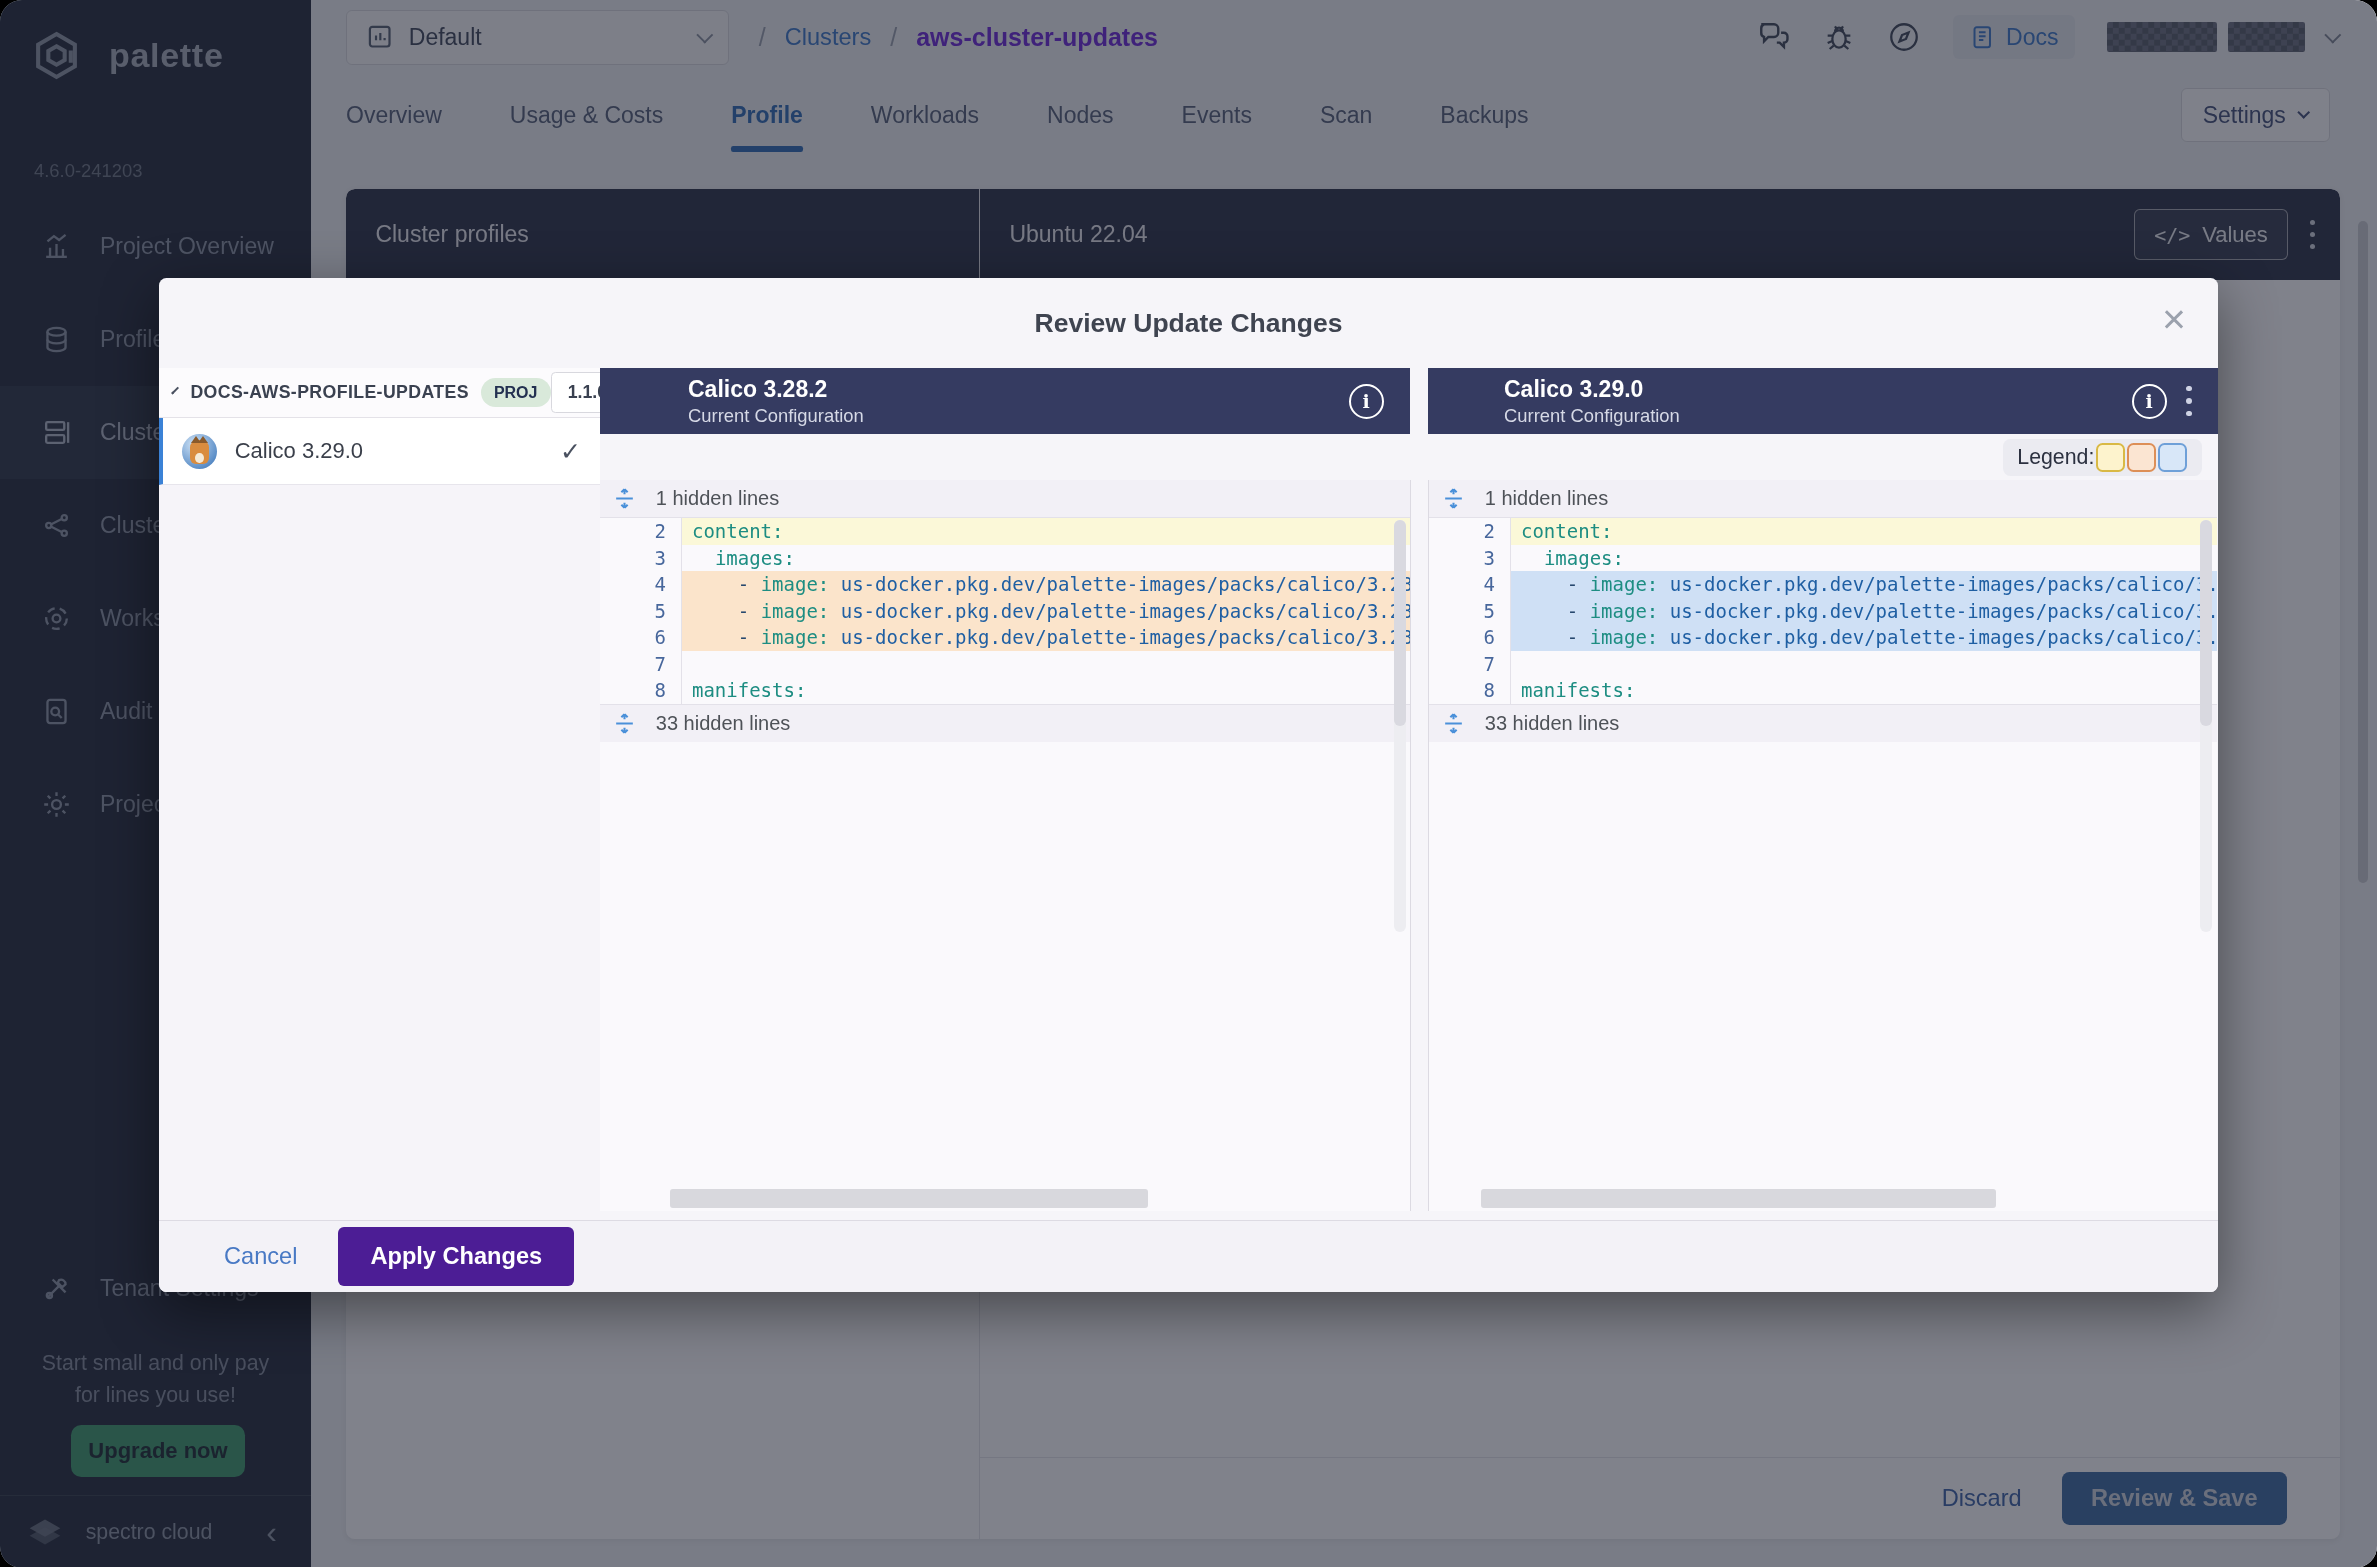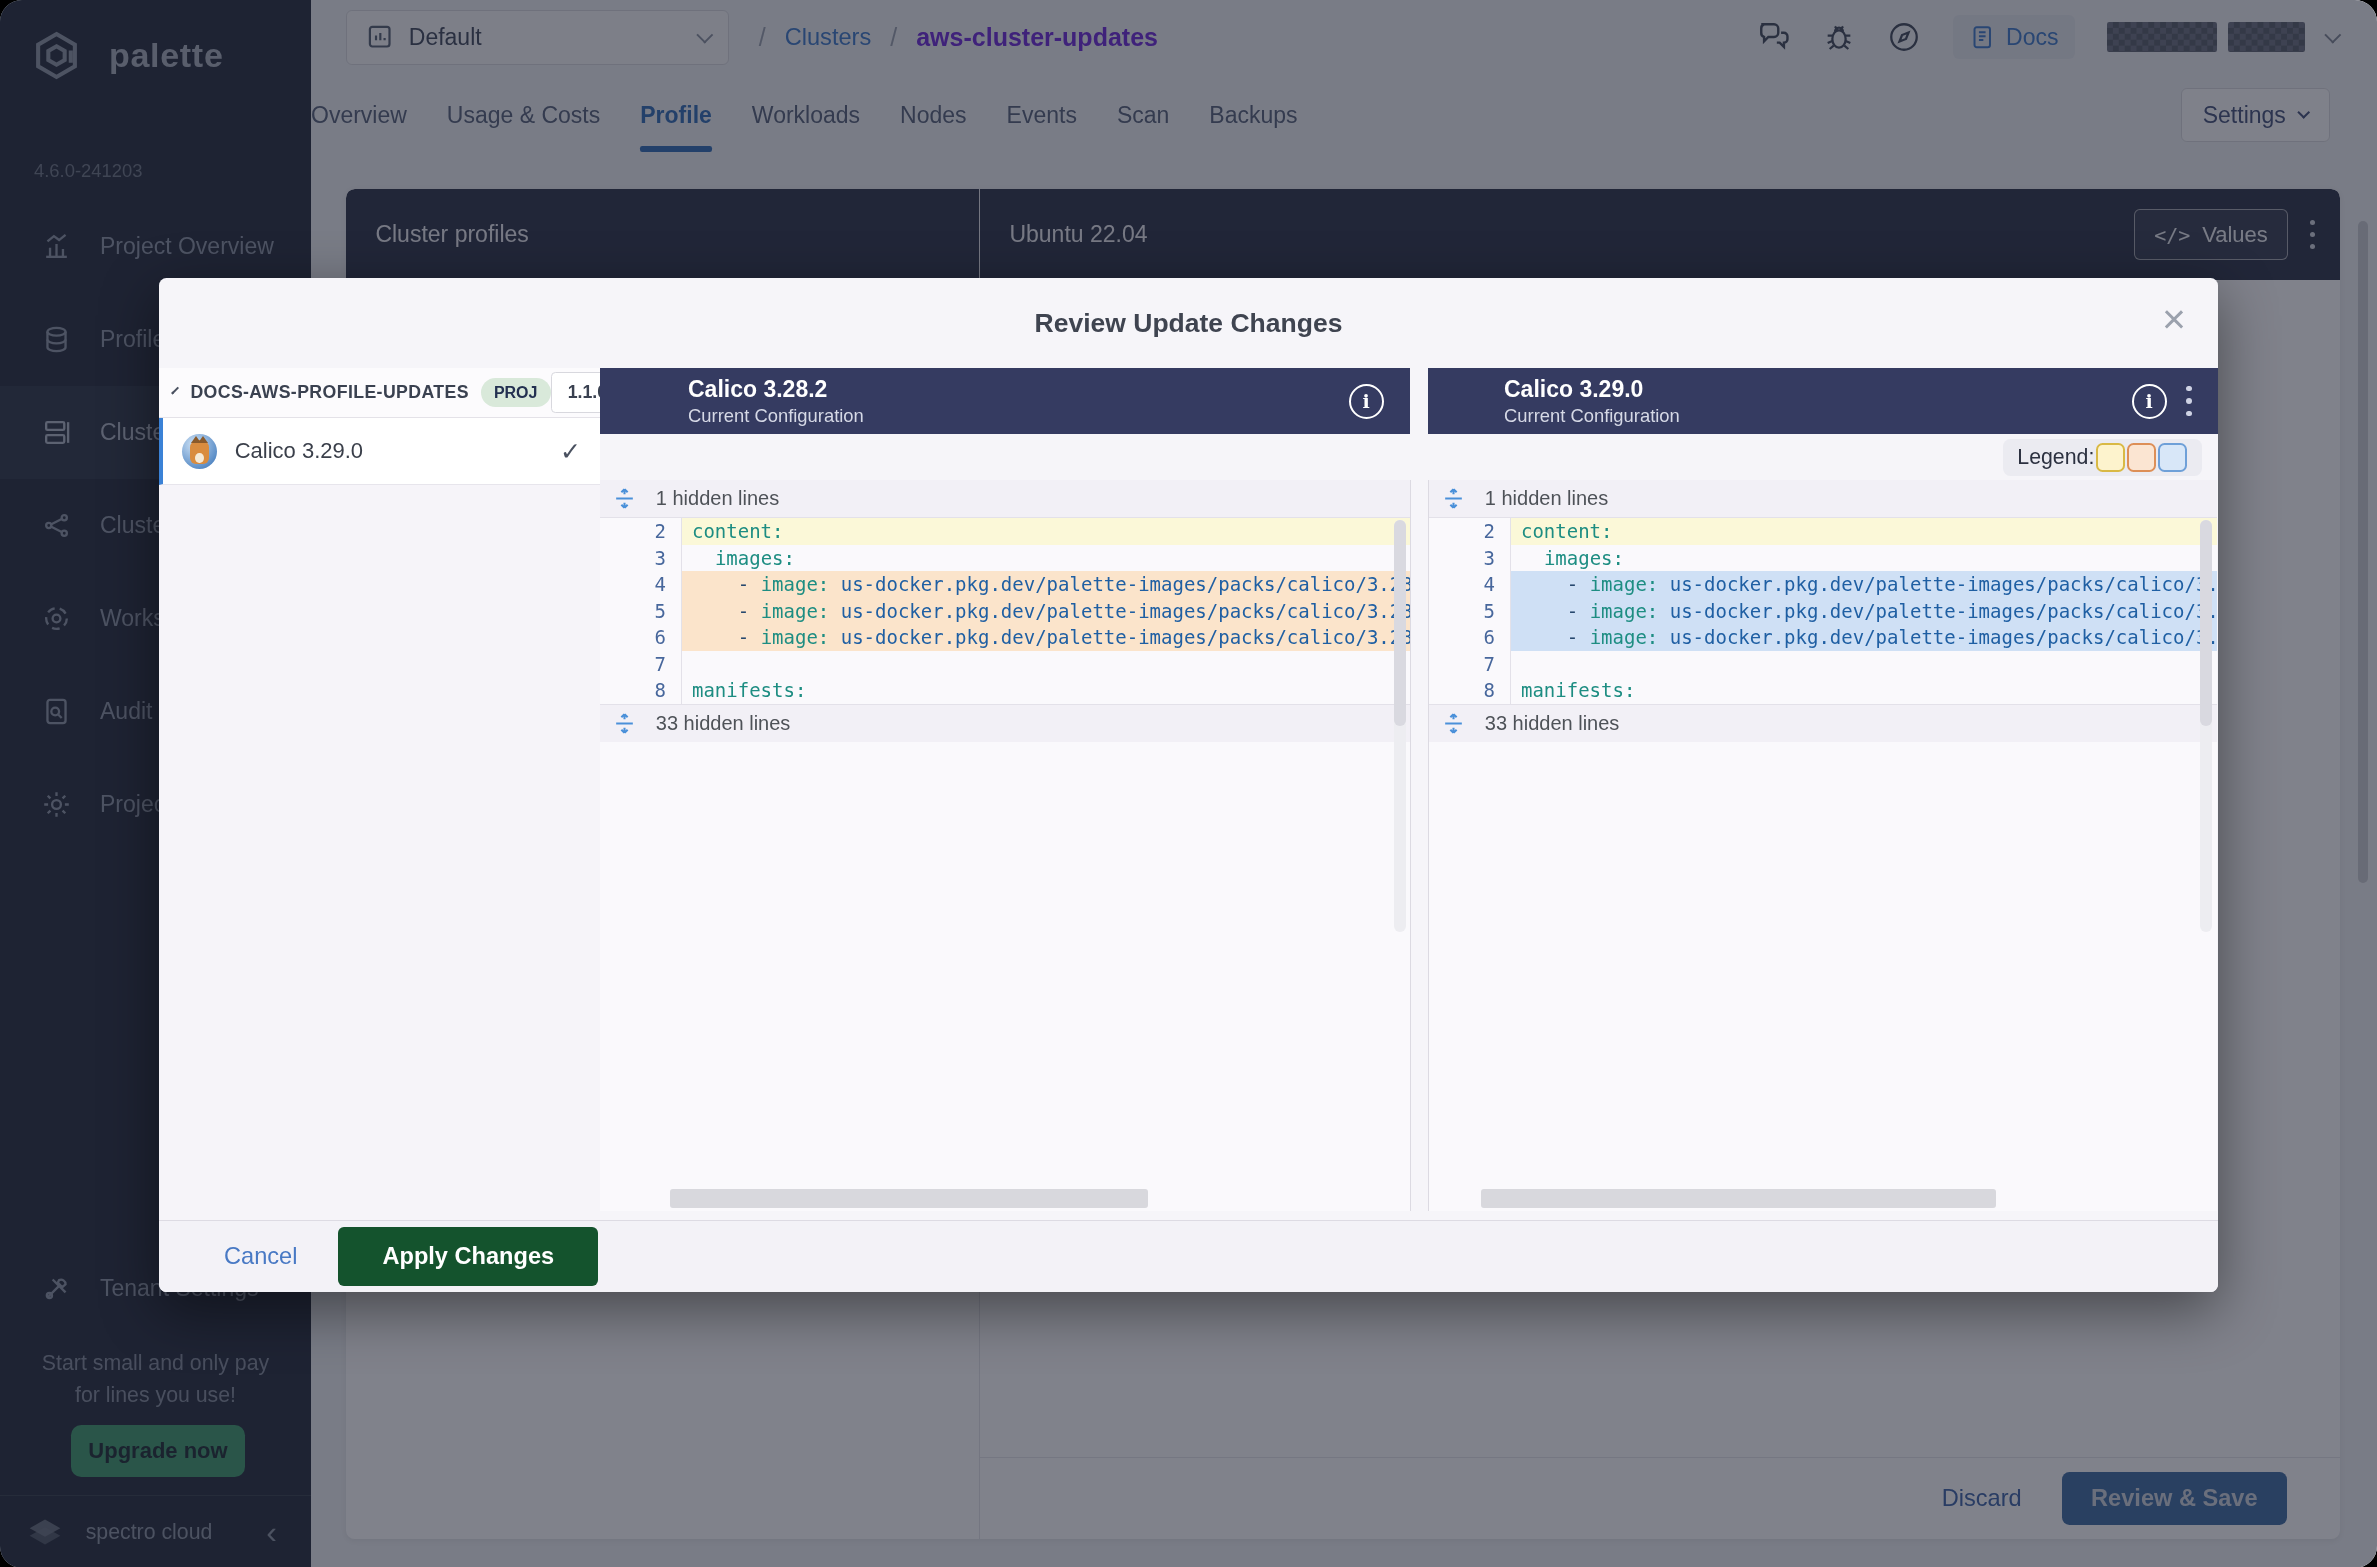--- a/index.html
+++ b/index.html
@@ -39,21 +39,21 @@
   .crumb-link{color:#3c78c9;}
   .crumb-cur{color:#6d28d9;font-weight:600;font-size:25px;}
   .hdr-right{margin-left:auto;display:flex;align-items:center;gap:32px;padding-right:38px;color:#3f475a;}
   .docs-chip{display:flex;align-items:center;gap:10.3px;background:#e3e6ee;border-radius:5.9px;padding:8.8px 16px;
              color:#3c78c9;font-size:23px;}
   .redact{display:flex;align-items:center;gap:11.8px;}
   .px{height:29.4px;border-radius:2.2px;background:repeating-conic-gradient(#565b68 0% 25%, #6a7080 0% 50%) 0 0/11.8px 11.8px;}
 
   
   .tabsrow{position:absolute;left:0;top:74px;right:0;height:82px;display:flex;align-items:center;
-           gap:40px;}
+           gap:68px;padding-left:35px;}
   .tab{position:relative;font-size:23px;color:#55607a;height:100%;display:flex;align-items:center;}
   .tab.active{color:#2f6bb5;font-weight:600;}
   .tab.active::after{content:"";position:absolute;left:0;right:0;bottom:4.4px;height:5.2px;background:#2f6bb5;border-radius:2.2px;}
   .settings-btn{margin-left:auto;margin-right:47px;display:flex;align-items:center;gap:13.2px;background:#fbfbfd;
                 border:0.7px solid #d8d8de;border-radius:5.9px;height:52px;padding:0 20.6px;font-size:23px;color:#43507a;}
 
   
   .card{position:absolute;left:35px;top:189px;right:37px;bottom:29.4px;background:#fdfdfe;border-radius:8.8px;
         box-shadow:0 1.5px 7.4px rgba(20,25,40,.08);display:flex;overflow:hidden;}
   .card-left{width:633px;border-right:1.5px solid #e2e3e9;display:flex;flex-direction:column;}
@@ -150,21 +150,21 @@
   .hl-blue{background:#cfe0f5;}
   .vscroll{position:absolute;right:4.4px;top:40px;width:11.8px;height:412px;background:#ededf1;border-radius:5.9px;}
   .vscroll .th{position:absolute;left:0;top:0;width:100%;height:206px;background:#d9d9e0;border-radius:5.9px;}
   .hthumb{position:absolute;bottom:2.9px;height:19px;background:#d8d8dd;border-radius:2.9px;}
   .unfold{color:#4a90d9;}
 
   
   .m-foot{position:absolute;left:0;right:0;bottom:0;height:71px;background:#f3f2f7;border-top:0.7px solid #dddbe3;
           display:flex;align-items:center;gap:41px;padding-left:65px;}
   .cancel{color:#4879c4;font-size:23.6px;}
-  .apply{background:#14532d;color:#fff;border:none;border-radius:5.9px;height:59px;padding:0 44px;font-size:23.6px;
+  .apply{background:#4c1d95;color:#fff;border:none;border-radius:5.9px;height:59px;padding:0 32px;font-size:23.6px;
          font-weight:600;font-family:inherit;}
 
   
   .chev{display:inline-block;width:9.6px;height:9.6px;border-right:2.2px solid currentColor;border-bottom:2.2px solid currentColor;
         transform:rotate(45deg);}
   .chev.sm{width:7.4px;height:7.4px;}
   svg{display:block;}
 </style>
 </head>
 <body>

